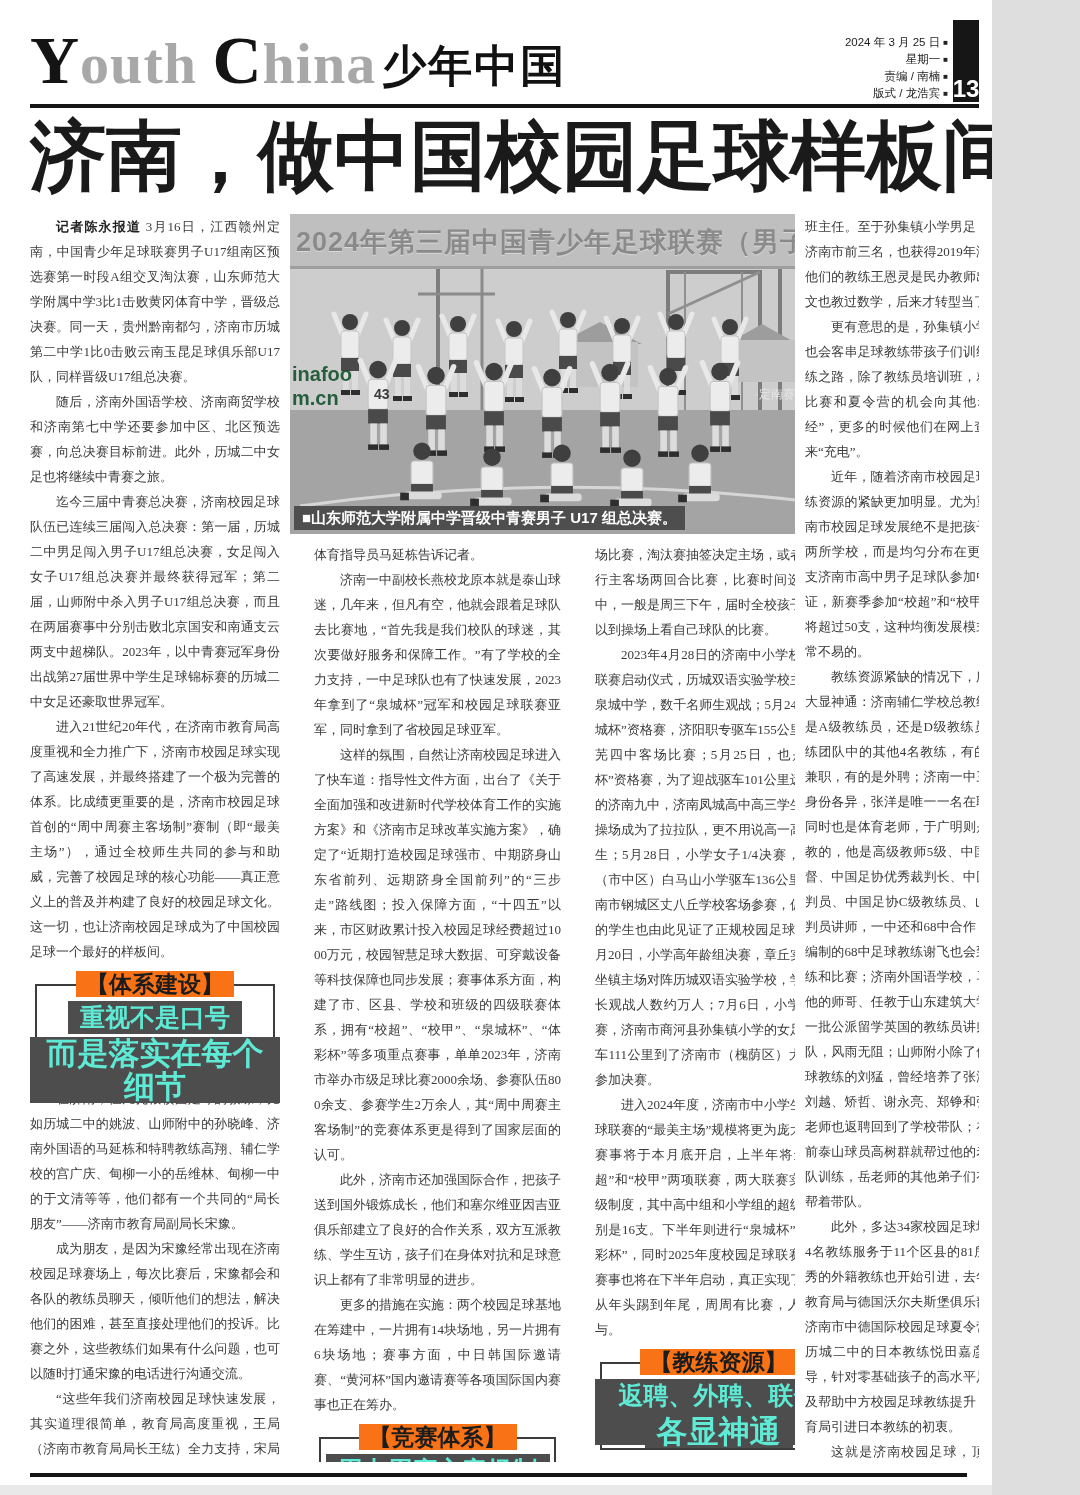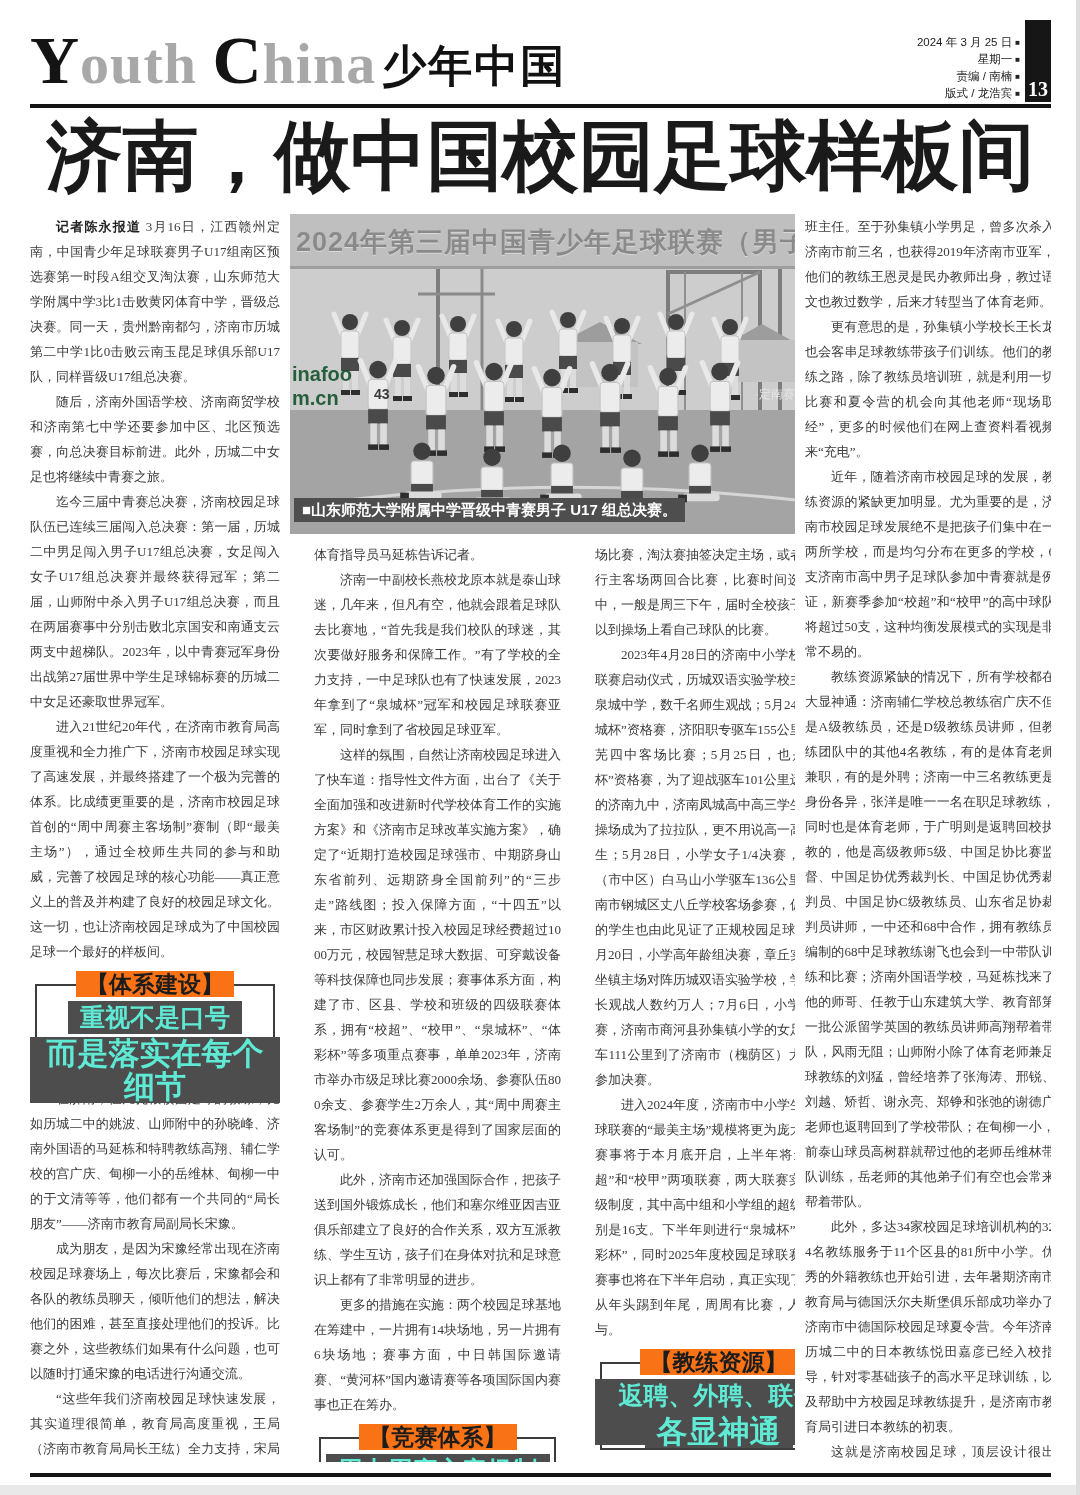--- a/index.html
+++ b/index.html
@@ -1,31 +1,31 @@
 <!DOCTYPE html>
 <html><head>
 <meta charset="utf-8">
 <style>
   html,body{margin:0;padding:0;background:#dedede;}
-  .page{width:1076px;height:1495px;background:#ffffff;position:relative;overflow:hidden;
-        box-sizing:border-box;padding:18px 25px 0 30px;
+  .page{width:992px;height:1495px;background:#ffffff;position:relative;overflow:hidden;
+        box-sizing:border-box;padding:18px 13px 0 30px;
         font-family:"Liberation Serif","DejaVu Serif",serif;color:#3a3a3a;}
   
   .mast{position:relative;height:84px;}
   .mast-en{font-family:"Liberation Serif",serif;font-weight:700;font-size:58px;
            color:#a8a8a8;letter-spacing:1px;display:inline-block;vertical-align:bottom;line-height:84px;}
   .mast-en .cap{color:#141414;font-size:68px;}
   .mast-cn{font-family:"Liberation Sans",sans-serif;font-weight:900;font-size:44px;
            color:#111;display:inline-block;vertical-align:bottom;line-height:80px;margin-left:6px;letter-spacing:2px;}
   .mast-right{position:absolute;right:0;top:2px;display:flex;align-items:flex-start;gap:5px;}
   .date-lines{text-align:right;font-family:"Liberation Sans",sans-serif;font-size:11.5px;
               color:#222;line-height:17px;padding-top:14px;}
   .date-line::after{content:"■";font-size:8px;margin-left:3px;vertical-align:1px;}
   .page-bar{width:26px;height:82px;background:#161616;display:flex;align-items:flex-end;justify-content:center;}
-  .page-bar span{color:#fff;font-family:Liberation Serif, serif;font-weight:bold;font-size:20px;line-height:26px;}
+  .page-bar span{color:#fff;font-family:Liberation Sans, sans-serif;font-weight:bold;font-size:24px;line-height:26px;}
   .mast-rule{height:4px;background:#141414;margin-top:2px;}
   
   .headline{font-family:"Liberation Serif","DejaVu Serif",serif;font-weight:900;color:#1a1a1a;
             font-size:76px;line-height:92px;height:96px;text-align:center;letter-spacing:0px;
             margin:2px 0 8px;white-space:nowrap;transform:scaleX(1.0);}
   
   .article{display:flex;gap:10px;height:1250px;overflow:hidden;}
   .column{width:250px;flex:0 0 250px;overflow:hidden;font-size:13px;line-height:25px;}
   .middle{width:505px;flex:0 0 505px;display:flex;flex-direction:column;}
   .mid-cols{display:flex;gap:10px;height:920px;overflow:hidden;margin-top:8px;}
@@ -42,21 +42,21 @@
   .sec-row span{display:inline-block;background:#4d4d4d;color:#5eead4;font-weight:900;
                 padding:0 12px;line-height:33px;}
   .sec-b1{top:31px;}.sec-b1 span{font-size:25px;}
   .sec-b2{top:67px;}.sec-b2 span{font-size:31px;}
   
   .photo{position:relative;width:505px;height:320px;overflow:hidden;background:#cdcdcd;flex:0 0 320px;}
   .photo svg{position:absolute;left:0;top:0;}
   .photo-banner{position:absolute;top:10px;left:6px;white-space:nowrap;overflow:hidden;width:505px;
                 font-family:"Liberation Sans",sans-serif;font-weight:bold;font-size:27px;
                 color:#8a8a8a;text-shadow:0 1px 0 #d8d8d8;letter-spacing:1px;}
-  .photo-caption{position:absolute;left:4px;bottom:12px;background:#4e4e4e;color:#fff;
+  .photo-caption{position:absolute;left:4px;bottom:4px;background:#4e4e4e;color:#fff;
                  font-family:"Liberation Sans",sans-serif;font-weight:bold;font-size:15px;
                  line-height:24px;padding:0 8px;}
   .photo-wm{position:absolute;left:2px;top:148px;color:#14532d;font-family:"Liberation Sans",sans-serif;
             font-weight:bold;font-size:20px;line-height:24px;opacity:.9;}
   .photo-side{position:absolute;right:0;top:172px;color:#e6e6e6;font-family:"Liberation Sans",sans-serif;
               font-size:12px;}
   .photo-num{position:absolute;left:84px;top:172px;color:#3a3a3a;font-family:"Liberation Sans",sans-serif;
              font-weight:bold;font-size:14px;}
   
   .bottom-rule{position:absolute;left:30px;right:25px;bottom:18px;height:4px;background:#141414;}

